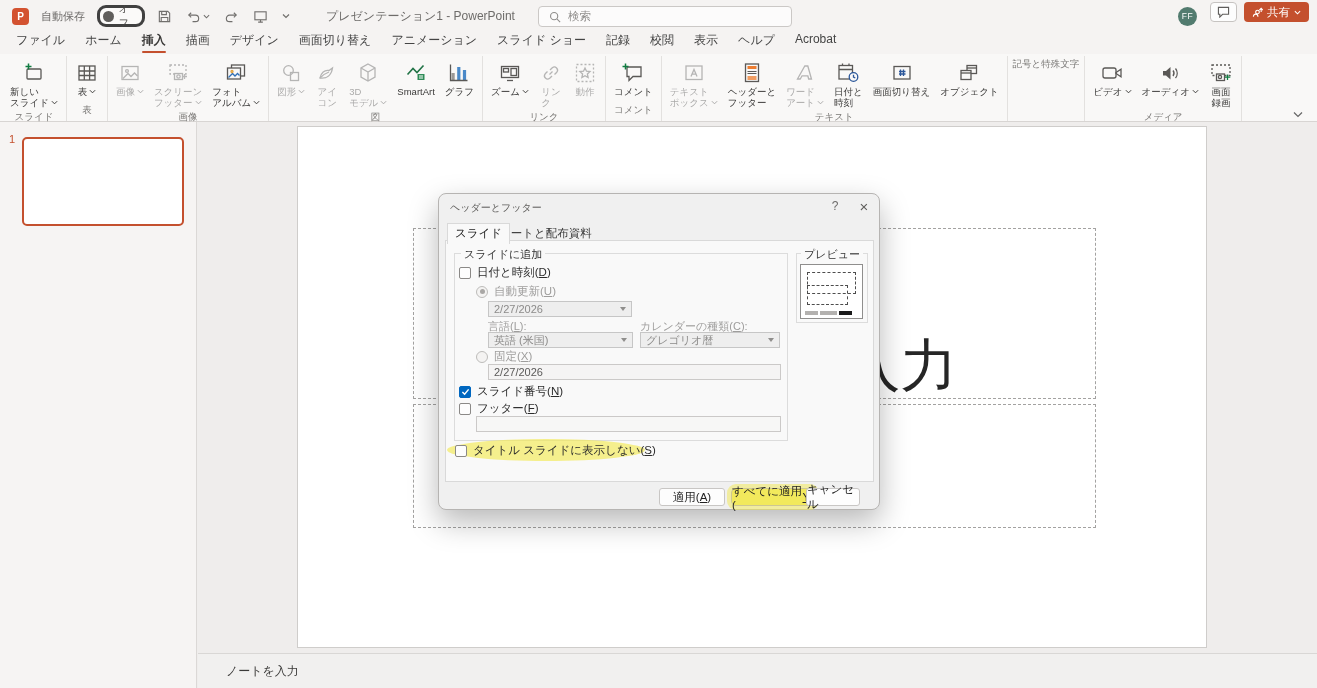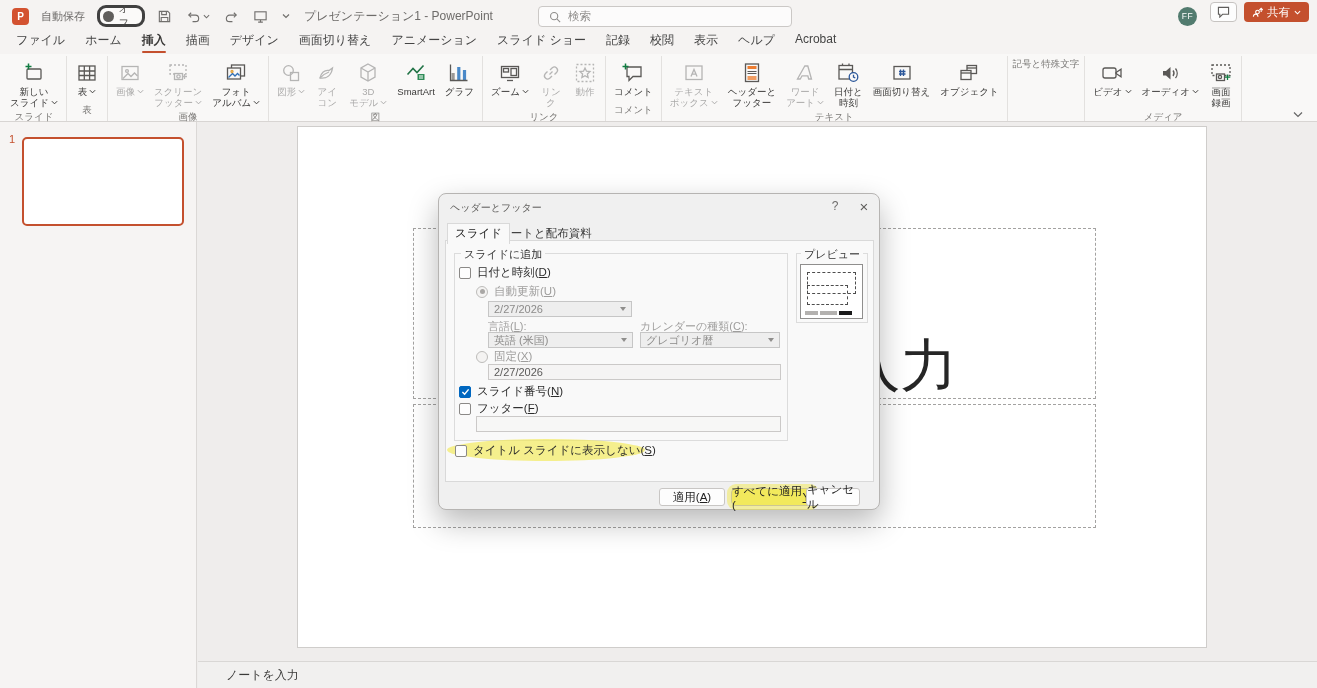--- a/index.html
+++ b/index.html
@@ -18,21 +18,21 @@
             display:flex;align-items:center;padding-left:12px;gap:12px}
   .pptlogo{width:17px;height:17px;border-radius:4px;background:#d35230;color:#fff;
            font-size:10px;font-weight:bold;display:flex;align-items:center;justify-content:center}
   .autosave-lbl{font-size:11px;color:#6c6a68}
   .toggle{width:48px;height:17px;border:3px solid #404040;border-radius:9px;background:#fbfaf9;
           display:flex;align-items:center;gap:5px;padding:8px 3px}
   .knob{width:11px;height:11px;border-radius:50%;background:#605e5c}
   .toggle span{font-size:10px;color:#484644}
   .qat{display:flex;align-items:center;gap:14px;color:#716f6d}
   .qat .ic{display:flex;align-items:center;gap:2px}
-  .doc-title{font-size:12px;color:#6e6c6a;margin-left:2px}
+  .doc-title{font-size:12px;color:#6e6c6a;margin-left:24px}
   .searchbox{position:absolute;left:538px;top:6px;width:254px;height:21px;background:#fcfbfb;
              border:1px solid #cbc8c6;border-radius:4px;display:flex;align-items:center;
              gap:7px;padding-left:10px;font-size:11.5px;color:#8f8d8b}
   .tb-right{position:absolute;right:12px;top:0;height:32px;display:flex;align-items:center;gap:20px}
   .avatar{width:19px;height:19px;border-radius:50%;background:#527b6f;color:#fff;font-size:8.5px;
           display:flex;align-items:center;justify-content:center;letter-spacing:.5px}
   .winbtn{color:#5f5d5b;font-size:14px;display:flex;align-items:center;justify-content:center;width:16px;height:16px}
 
   
   .tabrow{position:absolute;left:0;top:32px;width:1317px;height:22px;background:#f5f3f2;
@@ -48,21 +48,21 @@
             display:flex;align-items:center;gap:4px;padding:0 8px}
 
   
   .ribbon{position:absolute;left:0;top:54px;width:1317px;height:68px;background:#f9f8f7;
           border-bottom:1px solid #d8d5d3;display:flex;align-items:stretch;padding:2px 0 0 2px}
   .rgroup{display:flex;flex-direction:column;border-right:1px solid #e3e1df;padding:0 3px}
   .rbtns{display:flex;flex:1;align-items:stretch}
   .rbtn{display:flex;flex-direction:column;align-items:center;justify-content:flex-start;
         padding:3px 5px 0;min-width:30px;border-radius:3px}
   .rbtn .ric{height:27px;display:flex;align-items:center;justify-content:center;color:#5a5856}
-  .rlbl{font-size:9.5px;line-height:1.2;text-align:center;color:#3b3a39;white-space:pre-line}
+  .rlbl{font-size:9.5px;line-height:1.2;color:#3b3a39;white-space:pre-line}
   .rlbl svg{display:inline;vertical-align:1px;margin-left:2px}
   .rbtn.disabled{filter:grayscale(1) opacity(.42)}
   .rgl{font-size:9.5px;color:#7a7876;text-align:center;padding:2px 2px 4px;white-space:nowrap}
   .collapse-chevron{position:absolute;right:14px;bottom:3px;color:#666}
 
   
   .thumb-panel{position:absolute;left:0;top:122px;width:197px;bottom:0;background:#f6f4f3;
                border-right:1px solid #dbd8d6}
   .thumb-num{position:absolute;left:9px;top:133px;font-size:11px;color:var(--accent)}
   .thumb{position:absolute;left:22px;top:137px;width:162px;height:89px;background:#fff;
@@ -70,21 +70,21 @@
 
   
   .work{position:absolute;left:198px;top:122px;right:0;bottom:27px;background:#efedec}
   .slide{position:absolute;left:99px;top:4px;width:910px;height:522px;background:#fff;border:1px solid #cfcdcb}
   .ph{position:absolute;border:1px dashed #a3a2a1}
   .ph-title{left:115px;top:101px;width:683px;height:171px;display:flex;align-items:flex-end;justify-content:center}
   .ph-title .ttext{font-size:57px;line-height:1.12;color:#262626;white-space:nowrap}
   .ph-sub{left:115px;top:277px;width:683px;height:124px}
 
   
-  .notes{position:absolute;left:198px;right:0;bottom:0;height:27px;background:#f1f0ef;
+  .notes{position:absolute;left:198px;right:0;bottom:0;height:35px;background:#f1f0ef;
          border-top:1px solid #d9d7d5;display:flex;align-items:center;padding-left:28px;
          font-size:12px;color:#3b3a39}
 
   
   .dialog{position:absolute;left:438px;top:193px;width:442px;height:317px;background:#f0f0f0;
           border:1px solid #b6b4b2;border-radius:8px;box-shadow:0 12px 30px rgba(0,0,0,.28);z-index:10;
           font-size:11.5px;color:#2b2b2b}
   .dlg-title{position:absolute;left:11px;top:7px;font-size:10px;color:#5f5e5c}
   .dlg-help{position:absolute;left:388px;top:5px;color:#6d6c6a;font-size:12px;width:16px;text-align:center}
   .dlg-close{position:absolute;left:417px;top:4px;color:#5f5e5c;font-size:15px;width:16px;text-align:center}

